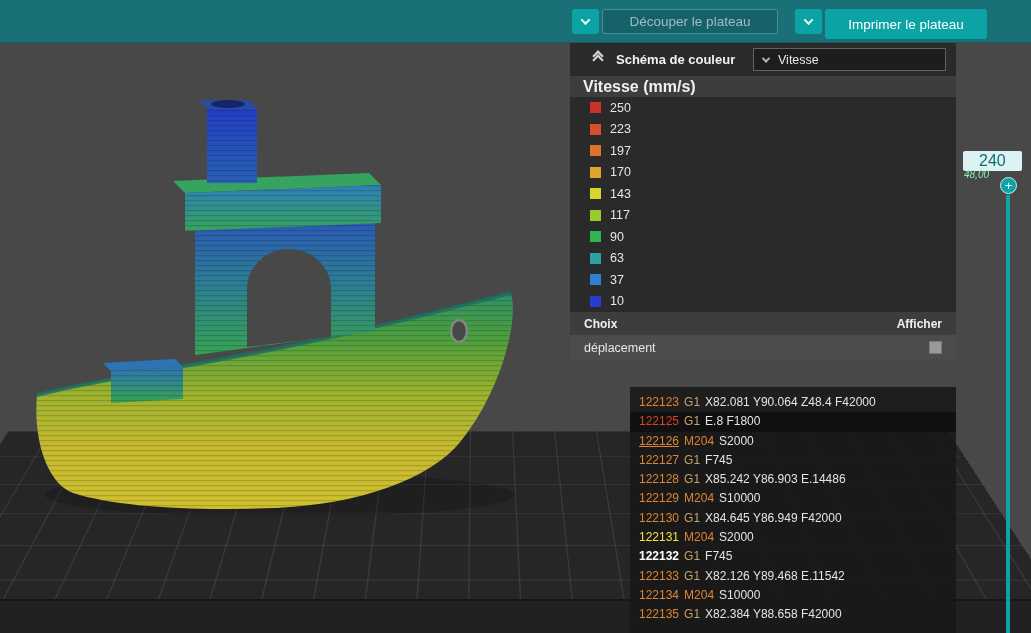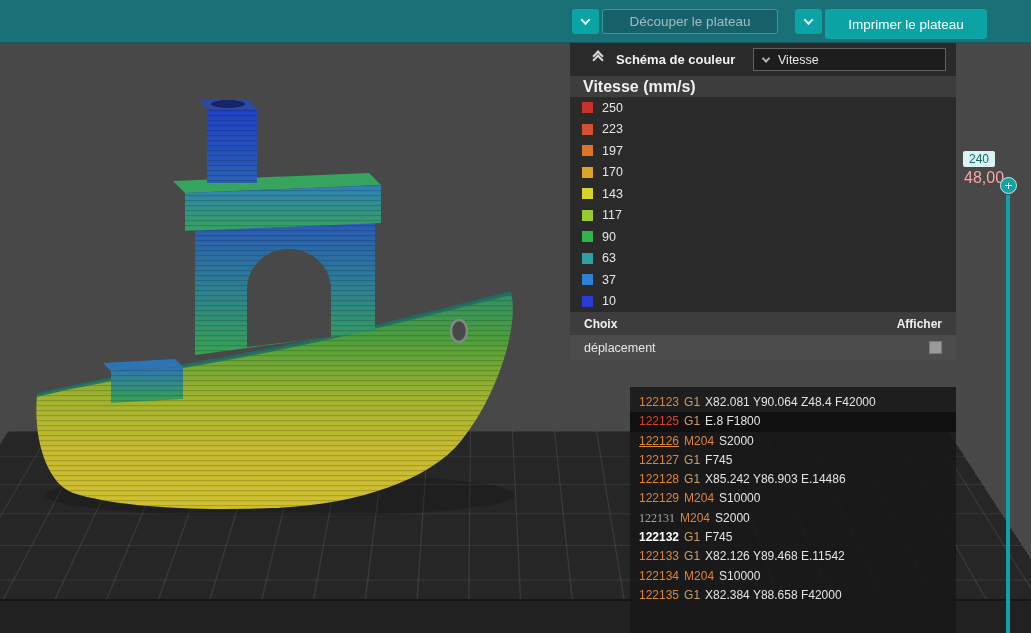--- a/index.html
+++ b/index.html
@@ -30,35 +30,35 @@
   
   .legend { position:absolute; left:570px; top:0; width:386px; background:rgba(40,40,40,0.92); color:#e6e6e6; }
   .legend-header { position:relative; height:33px; display:flex; align-items:center; padding-left:24px; }
   .collapse-icon { display:inline-flex; flex-direction:column; margin-right:14px; cursor:pointer; }
   .collapse-icon i { display:block; width:8px; height:8px; border-left:2px solid #d8d8d8; border-top:2px solid #d8d8d8; transform:rotate(45deg); margin:-4px 0 0 0; }
   .legend-title { font-size:13px; font-weight:bold; color:#f2f2f2; }
   .legend-select { position:absolute; right:10px; top:5px; width:193px; height:23px; background:#1d1d1d; border:1px solid #616161; display:flex; align-items:center; padding:0 9px; gap:9px; cursor:pointer; }
   .legend-select .chev-down { width:6px; height:6px; border-color:#b5b5b5; }
   .legend-select span.val { font-size:12.5px; color:#e8e8e8; }
   .legend-sub { height:21px; line-height:21px; background:#3d3d3d; font-size:16px; font-weight:bold; padding-left:13px; color:#f0f0f0; }
-  .lrow { height:21.5px; display:flex; align-items:center; padding-left:12px; font-size:12.5px; }
+  .lrow { height:21.5px; display:flex; align-items:center; padding-left:20px; font-size:12.5px; }
   .swatch { width:11px; height:11px; margin-right:9px; display:inline-block; }
   .choix-row { height:23px; background:#3d3d3d; display:flex; align-items:center; justify-content:space-between; padding:0 14px; font-size:12px; font-weight:bold; color:#f0f0f0; }
   .travel-row { height:25px; background:rgba(88,88,88,0.75); display:flex; align-items:center; justify-content:space-between; padding:0 14px; font-size:12.5px; }
   .cbx { width:13px; height:13px; background:#9a9a9a; border:1px solid #787878; cursor:pointer; }
 
   
   .gcode { position:absolute; left:630px; top:344px; width:326px; height:256px; background:rgba(24,24,24,0.88); overflow:hidden; padding-top:6px; }
   .grow { height:19.3px; line-height:19.3px; white-space:nowrap; padding-left:9px; font-size:12px; }
   .grow span { margin-right:5px; }
   .grest { color:#e4e4e4; }
 
   
-  .layer-chip { position:absolute; left:963px; top:108px; background:#ddf2f2; color:#0b6f6f; font-size:12px; padding:1px 6px; border-radius:2px; }
-  .z-label { position:absolute; left:961px; top:126px; color:#fca5a5; font-size:16px; padding:0 3px; }
+  .layer-chip { position:absolute; left:963px; top:108px; background:#ddf2f2; color:#0b6f6f; font-size:16px; padding:1px 16px; border-radius:2px; }
+  .z-label { position:absolute; left:961px; top:126px; color:#86efac; font-size:10px; padding:0 3px;font-style:italic; }
   .slider-plus { position:absolute; left:1000px; top:134px; width:17px; height:17px; border-radius:50%; background:#0ba3a3; border:1px solid #cfeeee; color:#fff; font-size:13px; line-height:15px; text-align:center; cursor:pointer; }
   .slider-track { position:absolute; left:1006px; top:152px; width:4px; height:438px; background:#0ba3a3; cursor:pointer; }
 </style>
 </head>
 <body>
 
 <div class="screen">
 
   <div class="topbar">
     <button class="tb-btn chev-btn">
@@ -208,21 +208,22 @@
       </div>
     </div>
 
     <div class="gcode">
       <div class="grow" style="background: transparent;"><span class="gnum" style="color: rgb(224, 132, 51);">122123</span><span class="gcmd" style="color: rgb(201, 160, 106);">G1</span><span class="grest">X82.081 Y90.064 Z48.4 F42000</span></div>
       <div class="grow" style="background: rgb(16, 16, 16);"><span class="gnum" style="color: rgb(214, 67, 44);">122125</span><span class="gcmd" style="color: rgb(201, 160, 106);">G1</span><span class="grest">E.8 F1800</span></div>
       <div class="grow" style="background: transparent;"><span class="gnum" style="color: rgb(224, 132, 51); text-decoration: underline;">122126</span><span class="gcmd" style="color: rgb(224, 132, 51);">M204</span><span class="grest">S2000</span></div>
       <div class="grow" style="background: transparent;"><span class="gnum" style="color: rgb(224, 132, 51);">122127</span><span class="gcmd" style="color: rgb(201, 160, 106);">G1</span><span class="grest">F745</span></div>
       <div class="grow" style="background: transparent;"><span class="gnum" style="color: rgb(224, 132, 51);">122128</span><span class="gcmd" style="color: rgb(201, 160, 106);">G1</span><span class="grest">X85.242 Y86.903 E.14486</span></div>
       <div class="grow" style="background: transparent;"><span class="gnum" style="color: rgb(224, 132, 51);">122129</span><span class="gcmd" style="color: rgb(224, 132, 51);">M204</span><span class="grest">S10000</span></div>
-      <div class="grow" style="background: transparent;"><span class="gnum" style="color: #a3a3a3; font-family: Liberation Serif, serif;">122131</span><span class="gcmd" style="color: rgb(224, 132, 51);">M204</span><span class="grest">S2000</span></div>
+      <div class="grow" style="background: transparent;"><span class="gnum" style="color: rgb(224, 132, 51);">122130</span><span class="gcmd" style="color: rgb(201, 160, 106);">G1</span><span class="grest">X84.645 Y86.949 F42000</span></div>
+      <div class="grow" style="background: transparent;"><span class="gnum" style="color: #fde047;">122131</span><span class="gcmd" style="color: rgb(224, 132, 51);">M204</span><span class="grest">S2000</span></div>
       <div class="grow" style="background: transparent;"><span class="gnum" style="color: #ffffff; font-weight: bold;">122132</span><span class="gcmd" style="color: rgb(201, 160, 106);">G1</span><span class="grest">F745</span></div>
       <div class="grow" style="background: transparent;"><span class="gnum" style="color: rgb(224, 132, 51);">122133</span><span class="gcmd" style="color: rgb(201, 160, 106);">G1</span><span class="grest">X82.126 Y89.468 E.11542</span></div>
       <div class="grow" style="background: transparent;"><span class="gnum" style="color: rgb(224, 132, 51);">122134</span><span class="gcmd" style="color: rgb(224, 132, 51);">M204</span><span class="grest">S10000</span></div>
       <div class="grow" style="background: transparent;"><span class="gnum" style="color: rgb(224, 132, 51);">122135</span><span class="gcmd" style="color: rgb(201, 160, 106);">G1</span><span class="grest">X82.384 Y88.658 F42000</span></div>
     </div>
 
     <div class="layer-chip">240</div>
     <div class="z-label">48,00</div>
     <div class="slider-plus" style="background: rgb(11, 163, 163);">+</div>
     <div class="slider-track" style="background: rgb(11, 163, 163);"></div>

